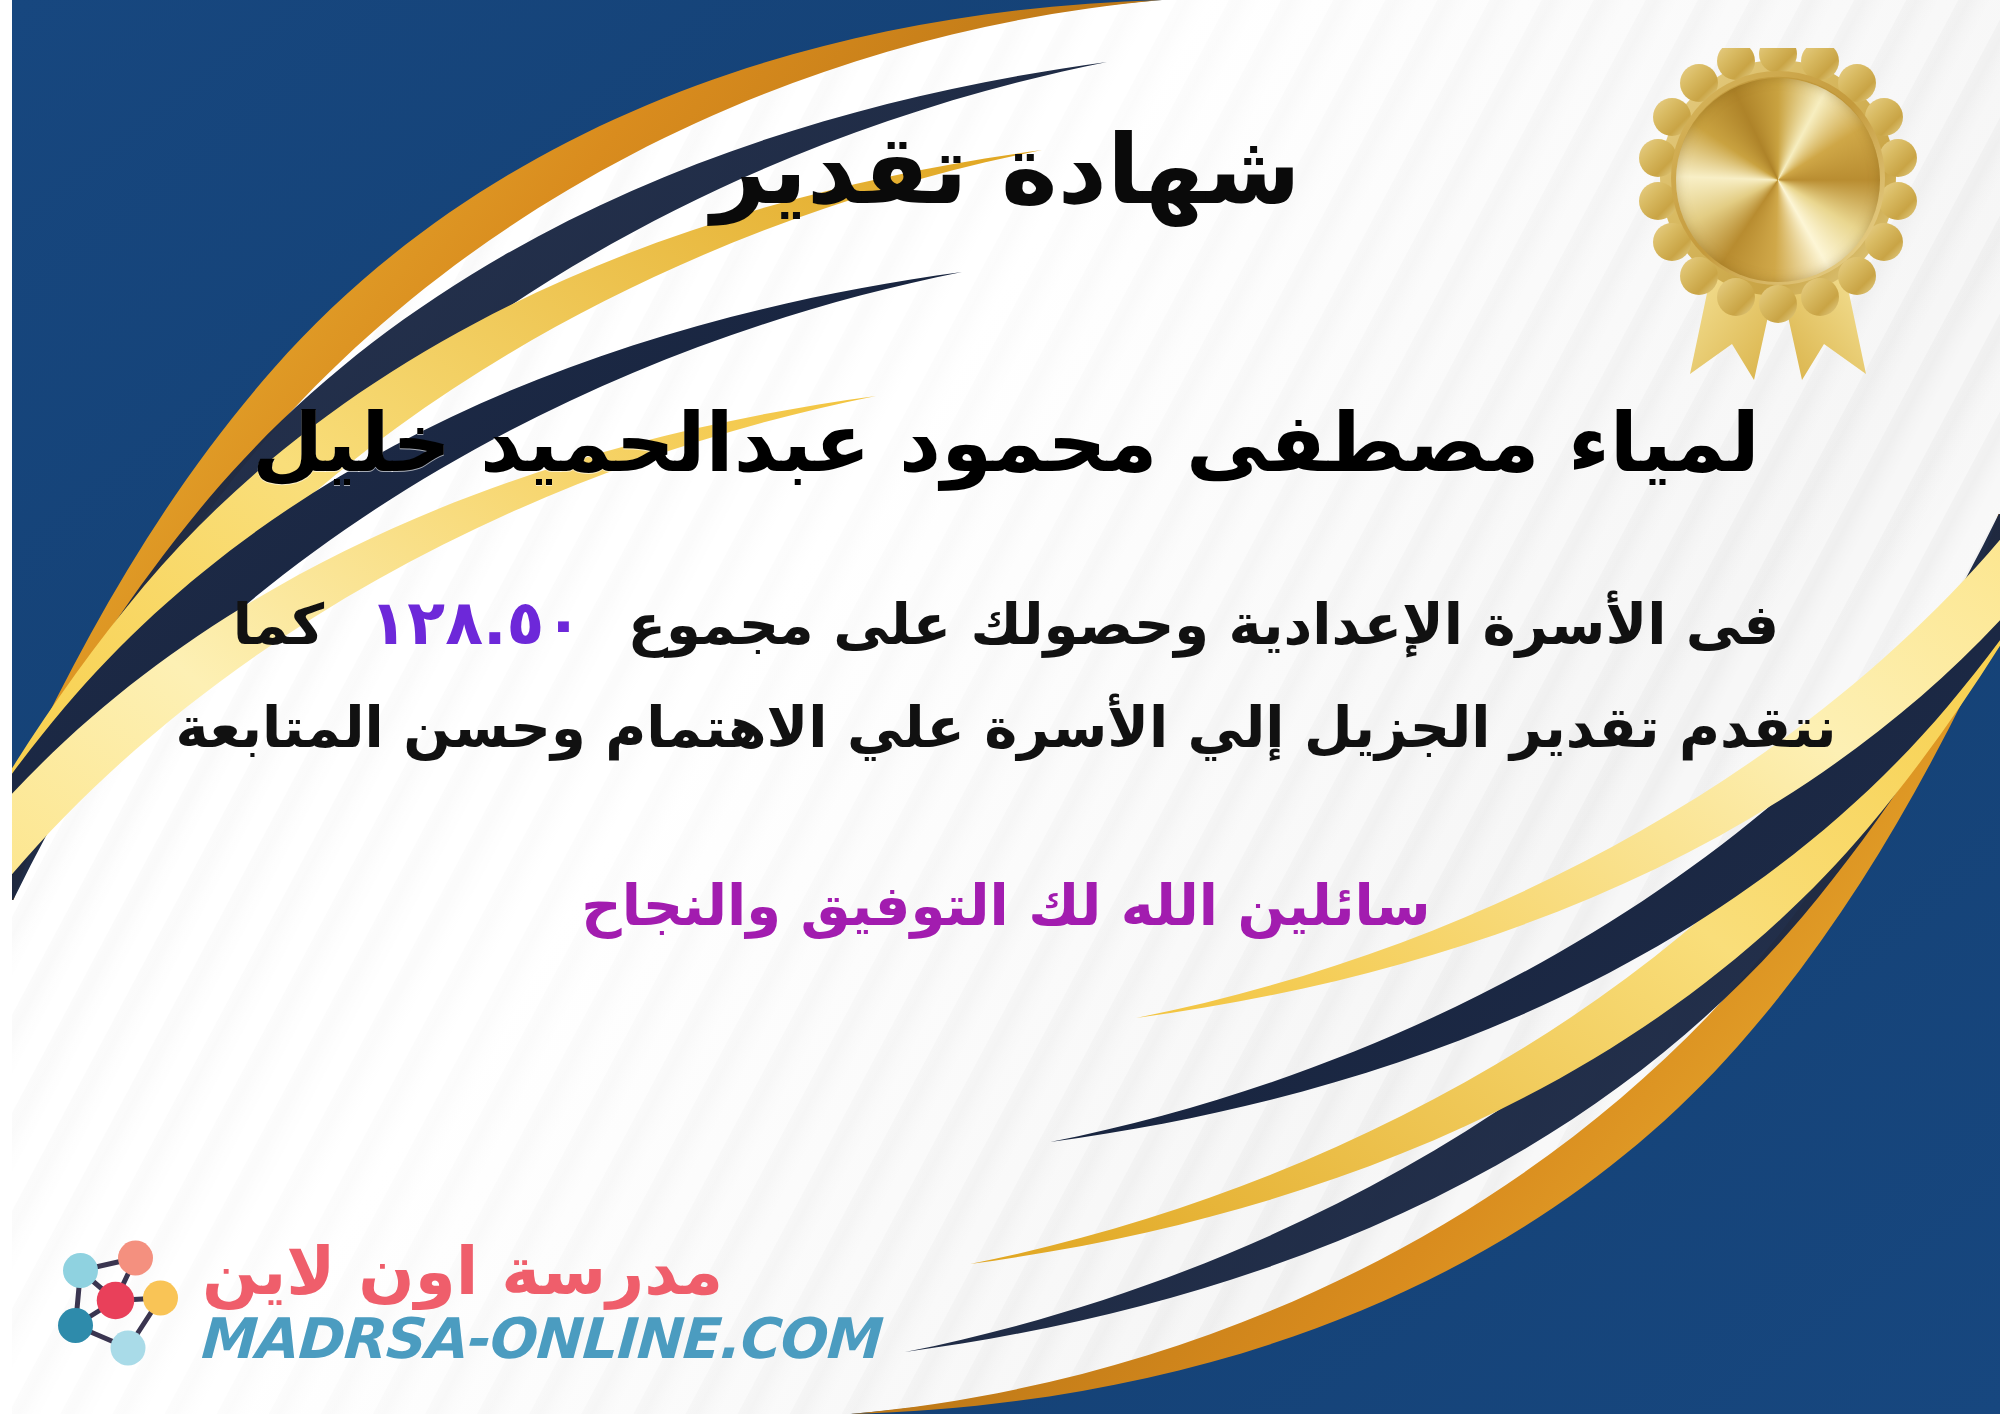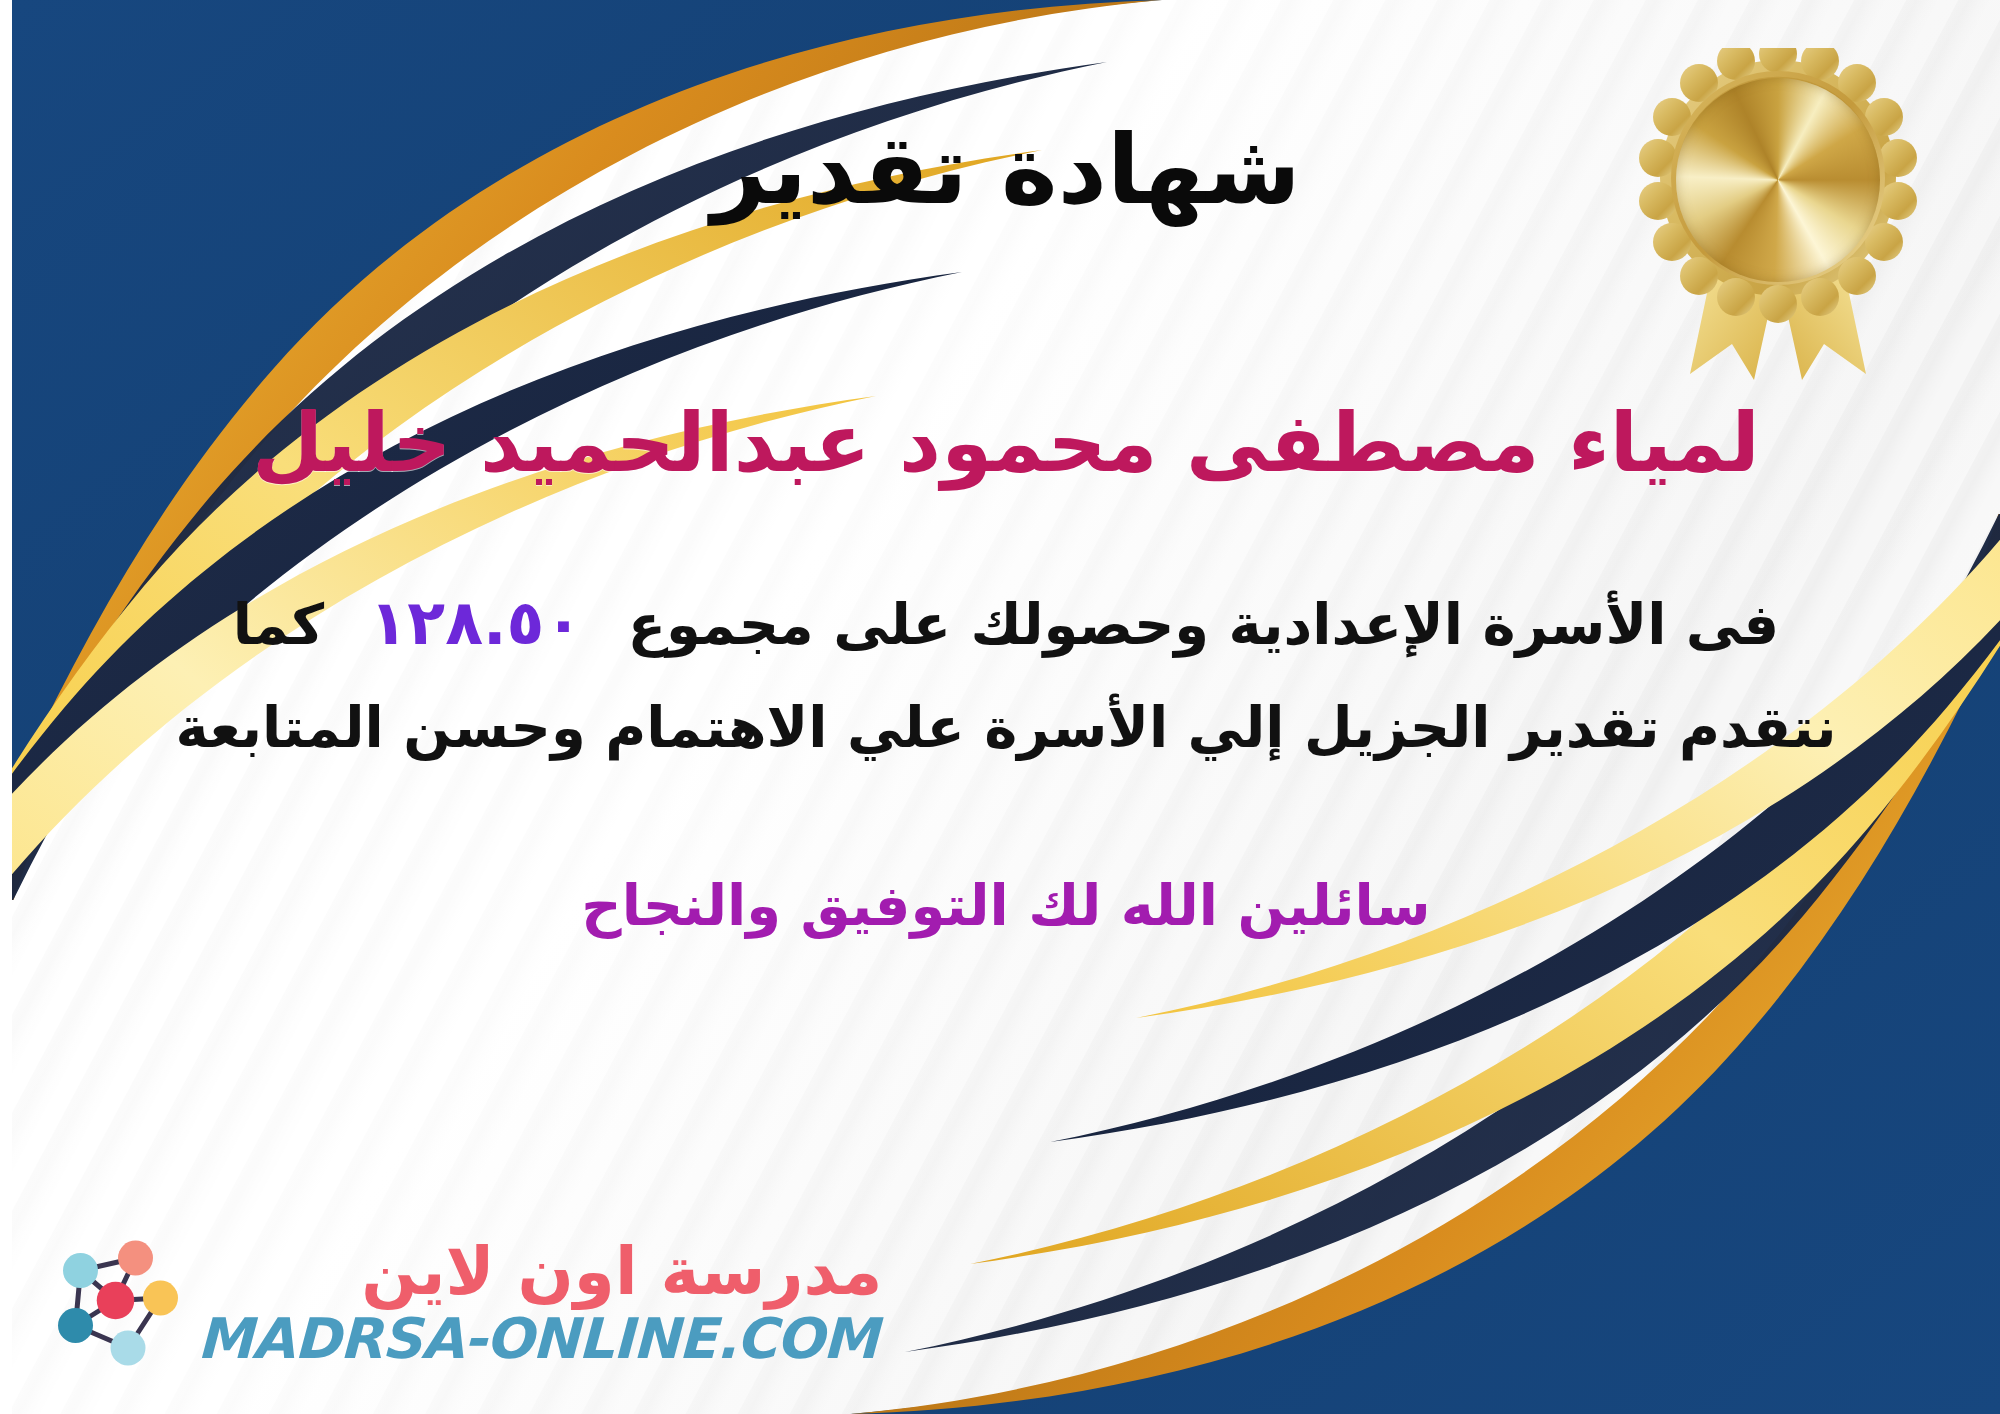--- a/index.html
+++ b/index.html
@@ -76,21 +76,21 @@
     letter-spacing:1px;
     line-height:1.05;
     text-align:center;
     width:100%;
   }
 
   .recipient-name{
     margin-top:175px;
     font-size:82px;
     font-weight:700;
-    color:#be185d;
+    color:#000000;
     text-align:center;
     line-height:1.15;
     width:92%;
     text-shadow:0 1px 0 rgba(255,255,255,.6);
   }
 
   .body-block{
     margin-top:78px;
     width:1830px;
     text-align:center;
@@ -128,20 +128,21 @@
     right:auto;
     z-index:7;
     display:flex;
     flex-direction:row-reverse;
     align-items:center;
     gap:14px;
   }
   .brand-text{
     display:flex;
     flex-direction:column;
+    align-items:flex-end;
     line-height:1;
   }
   .brand-ar{
     font-size:66px;
     font-weight:700;
     color:#ef5e6b;
     letter-spacing:0px;
     white-space:nowrap;
   }
   .brand-url{

